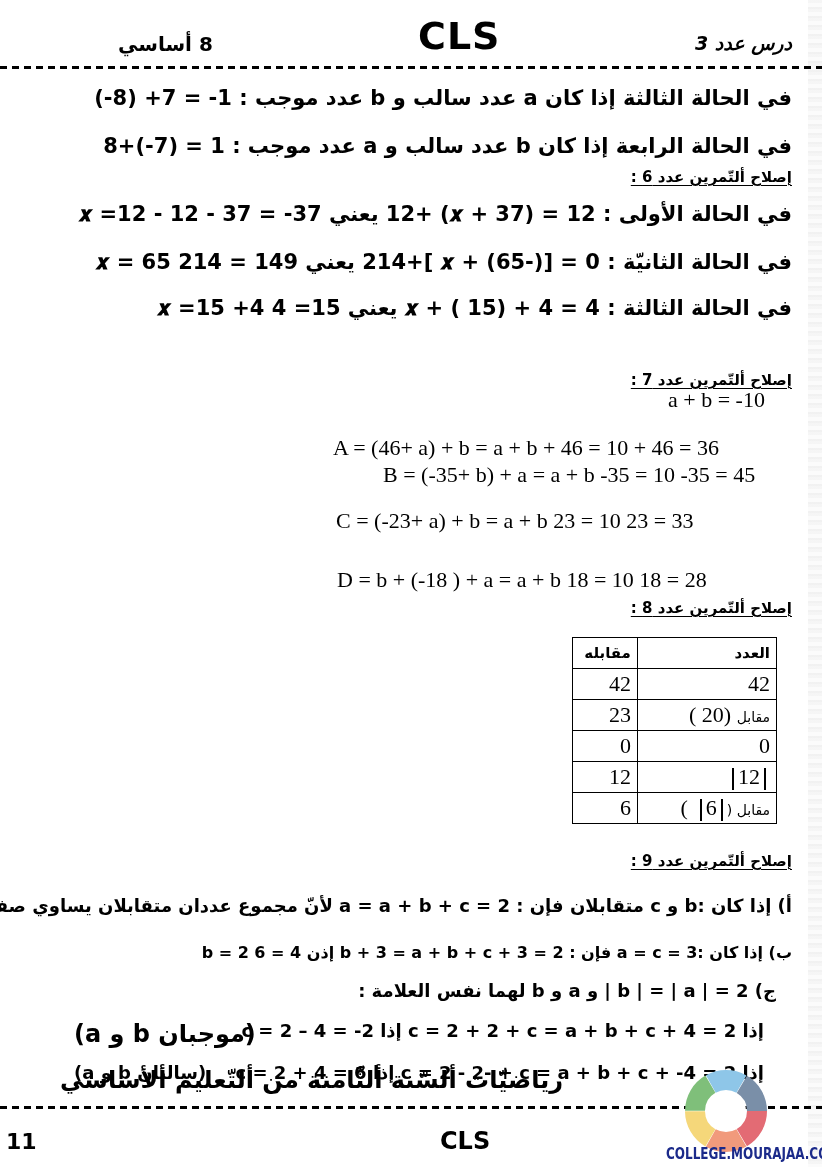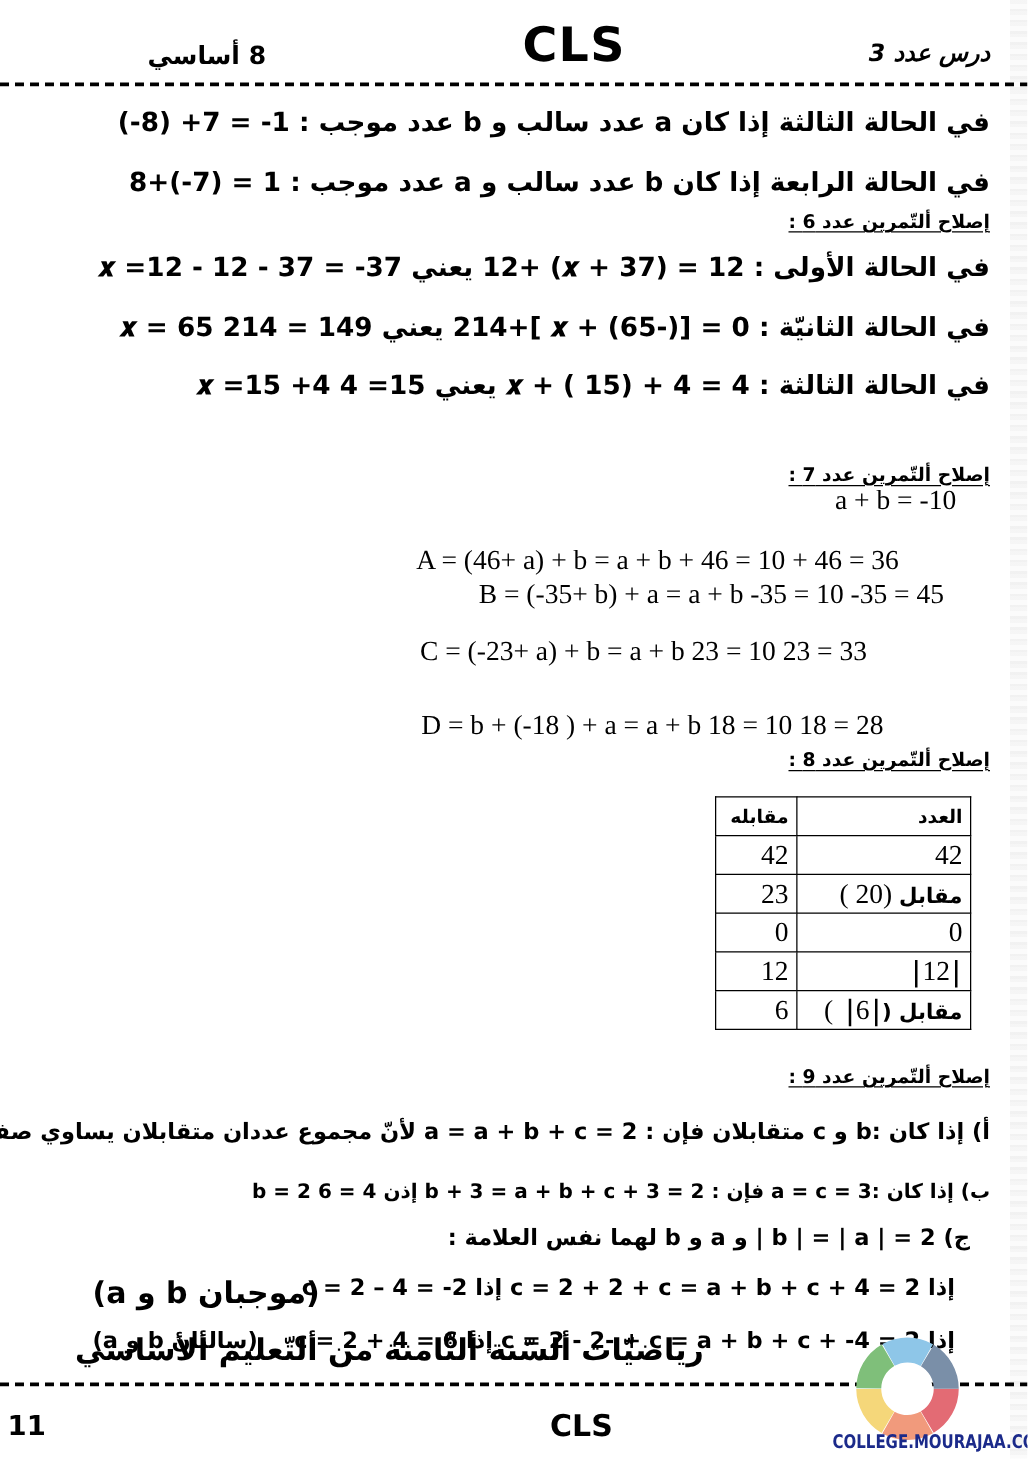--- a/index.html
+++ b/index.html
@@ -33,21 +33,21 @@
       border-collapse: collapse; direction: rtl;
     }
     table.opp td {
       border: 1.5px solid #000; height: 30px; padding: 0 6px;
       font-family: "Liberation Serif", serif; font-size: 22px; text-align: right;
     }
     table.opp td.c1 { width: 128px; }
     table.opp td.c2 { width: 52px; margin-left: 20px; }
     table.opp td.hd { font-family: "DejaVu Sans", sans-serif; font-weight: bold; font-size: 15px; }
     .abs-bar { display: inline-block; width: 2px; height: 22px; background: #000; vertical-align: middle; margin: 0 4px; }
-    .mix { font-family: "DejaVu Sans", sans-serif; font-weight: bold; font-size: 17px; }
+    .mix { font-family: "DejaVu Sans", sans-serif; font-weight: normal; font-size: 14px; }
 
     .footer-num { left: 6px; top: 1129px; font-family: "DejaVu Sans", sans-serif; font-weight: bold; font-size: 22px; }
     .footer-title { left: 60px; top: 1066px; font-size: 24px; }
     .footer-cls { left: 440px; top: 1127px; font-family: "DejaVu Sans", sans-serif; font-weight: bold; font-size: 24px; }
 
     .logo { position: absolute; left: 683px; top: 1068px; width: 86px; height: 86px; }
     .logo-url { left: 666px; top: 1145px; font-family: "DejaVu Sans", sans-serif; font-weight: bold; font-size: 12px; color: #1b2a8a; transform: scaleY(1.25); transform-origin: left top; }
   </style>
 </head>
 <body>

